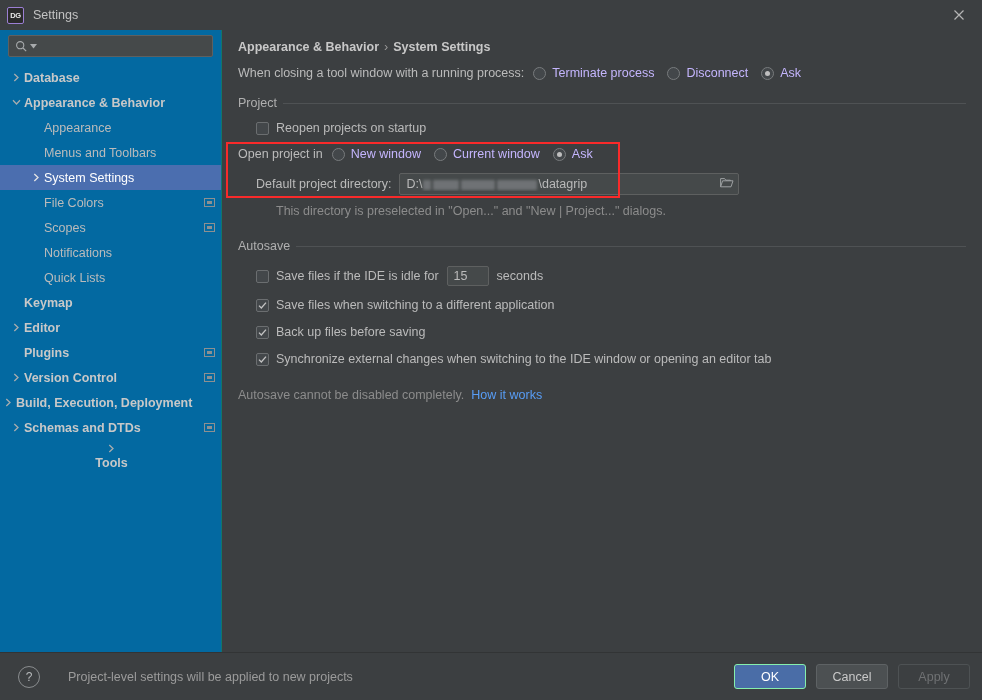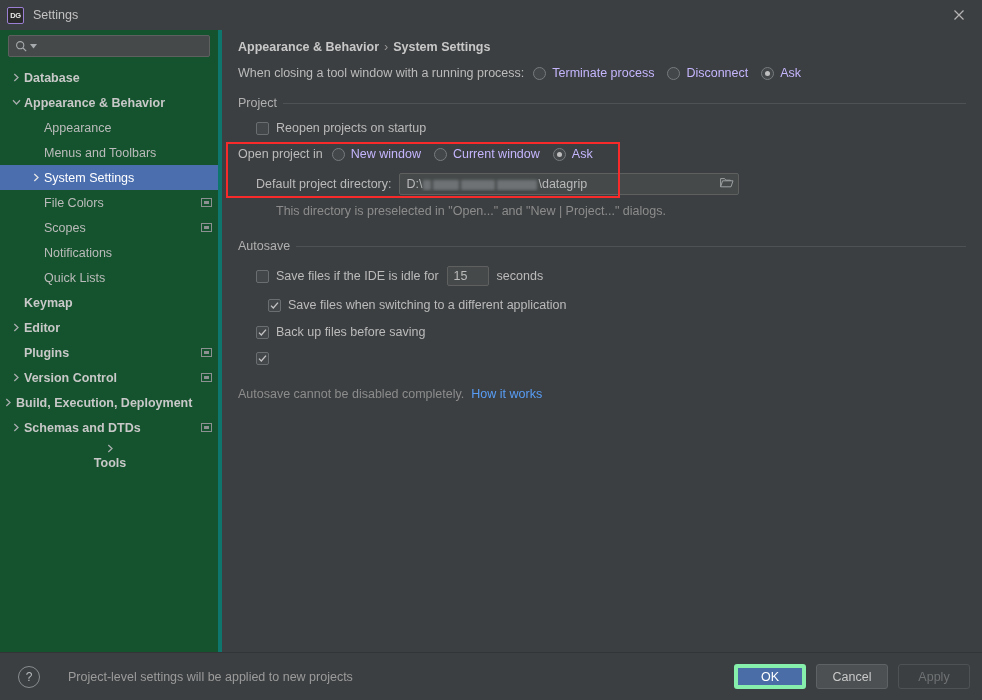--- a/index.html
+++ b/index.html
@@ -58,22 +58,22 @@
   
   #body-wrap {
     display: flex;
     height: 622px;
     background: #3c3f41;
   }
 
   
   #sidebar {
     width: 222px;
-    background: #14532d;
-    border-right: 4px solid #0f766e;
+    background: #0369a1;
+    border-right: 1px solid #0f766e;
     box-sizing: border-box;
     position: relative;
   }
   #search-wrap { padding: 5px 8px 8px 8px; }
   #search-box {
     height: 22px;
     background: #45494a;
     border: 1px solid #5e6060;
     border-radius: 2px;
     display: flex;
@@ -275,21 +275,21 @@
   .btn {
     min-width: 72px;
     height: 25px;
     border-radius: 3px;
     display: flex; align-items: center; justify-content: center;
     font-size: 12.5px;
     box-sizing: border-box;
     cursor: pointer;
     padding: 0 12px;
   }
-  .btn.primary { background: #4a6da7; border: 4px solid #86efac; color: #ffffff; }
+  .btn.primary { background: #4a6da7; border: 1px solid #86efac; color: #ffffff; }
   .btn.normal  { background: #4c5052; border: 1px solid #5e6264; color: #c9c9c9; }
   .btn.disabled { background: #3c3f41; border: 1px solid #4e5254; color: #6f7173; cursor: default; }
 </style>
 </head>
 <body>
 
 <div id="titlebar">
   <div id="dg-logo">DG</div>
   <div id="window-title">Settings</div>
   <div id="close-btn">
@@ -498,21 +498,21 @@
       <span class="group-line"></span>
     </div>
 
     <div class="row" style="margin-top:13px; margin-left:26px;">
       <span class="cb"></span>
       <span class="cb-label">Save files if the IDE is idle for</span>
       <span class="spinner">15</span>
       <span>seconds</span>
     </div>
 
-    <div class="row" style="margin-top:12px; margin-left:38px;">
+    <div class="row" style="margin-top:12px; margin-left:26px;">
       <span class="cb">
         <svg width="9" height="9" viewBox="0 0 9 9" aria-hidden="true">
           <path d="M1 4.6 L3.3 7 L8 1.6" stroke="#c4c4c4" stroke-width="1.3" fill="none"></path>
         </svg>
       </span>
       <span class="cb-label">Save files when switching to a different application</span>
     </div>
 
     <div class="row" style="margin-top:13px; margin-left:26px;">
       <span class="cb">
@@ -522,20 +522,21 @@
       </span>
       <span class="cb-label">Back up files before saving</span>
     </div>
 
     <div class="row" style="margin-top:13px; margin-left:26px;">
       <span class="cb">
         <svg width="9" height="9" viewBox="0 0 9 9" aria-hidden="true">
           <path d="M1 4.6 L3.3 7 L8 1.6" stroke="#c4c4c4" stroke-width="1.3" fill="none"></path>
         </svg>
       </span>
+      <span class="cb-label">Synchronize external changes when switching to the IDE window or opening an editor tab</span>
     </div>
 
     <div class="row" style="margin-top:22px;">
       <span class="hint">Autosave cannot be disabled completely.</span>
       <span class="link" style="margin-left:7px;">How it works</span>
     </div>
 
     <div id="redbox" style="left: 4px; top: 112px; width: 394px; height: 56px; border-color: rgb(249, 42, 42);"></div>
   </div>
 </div>

